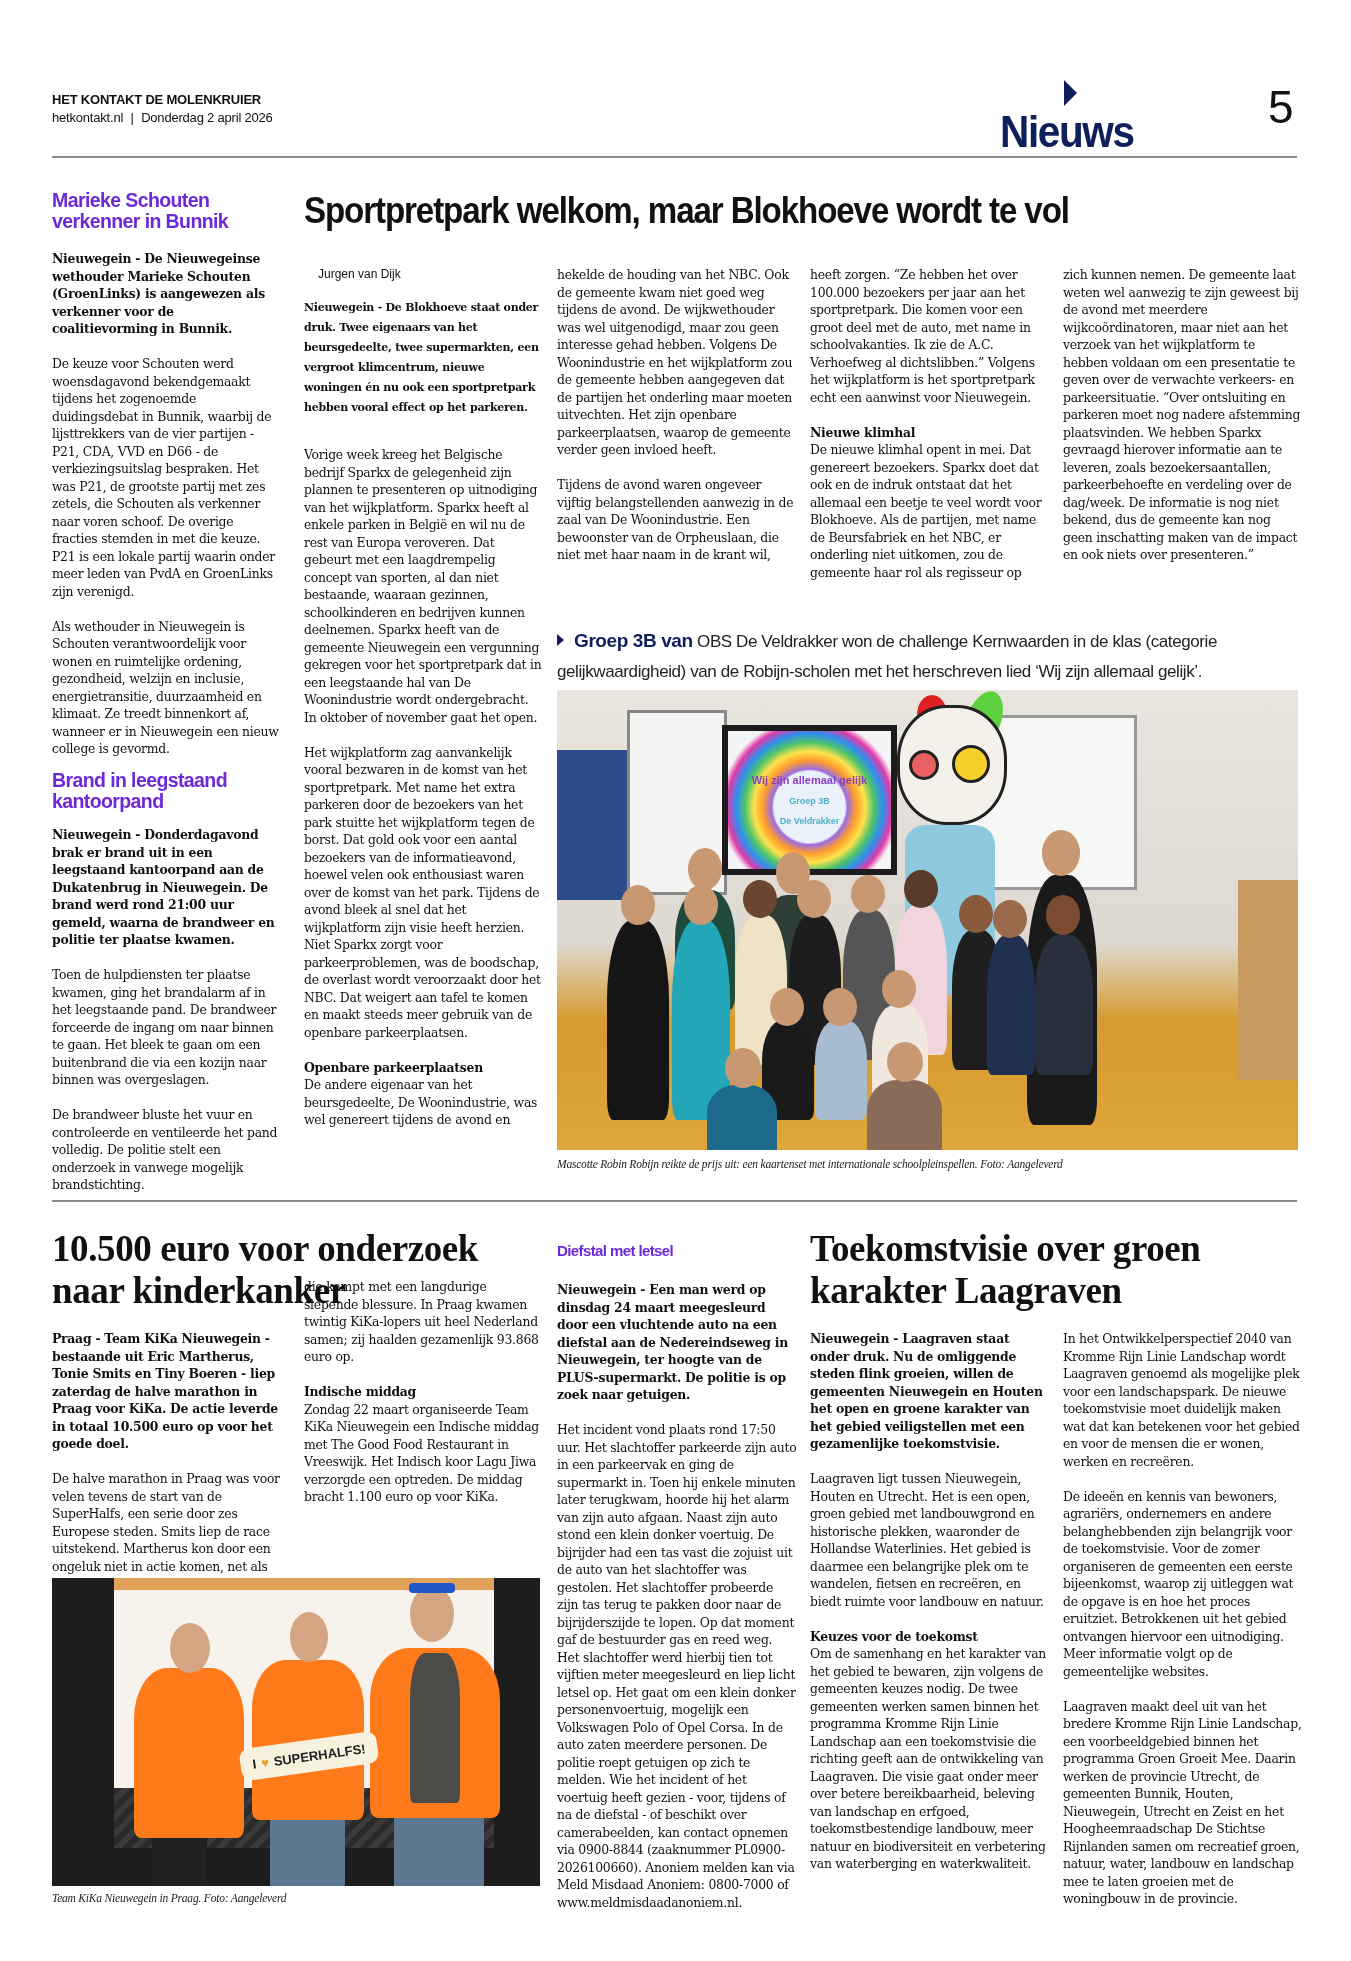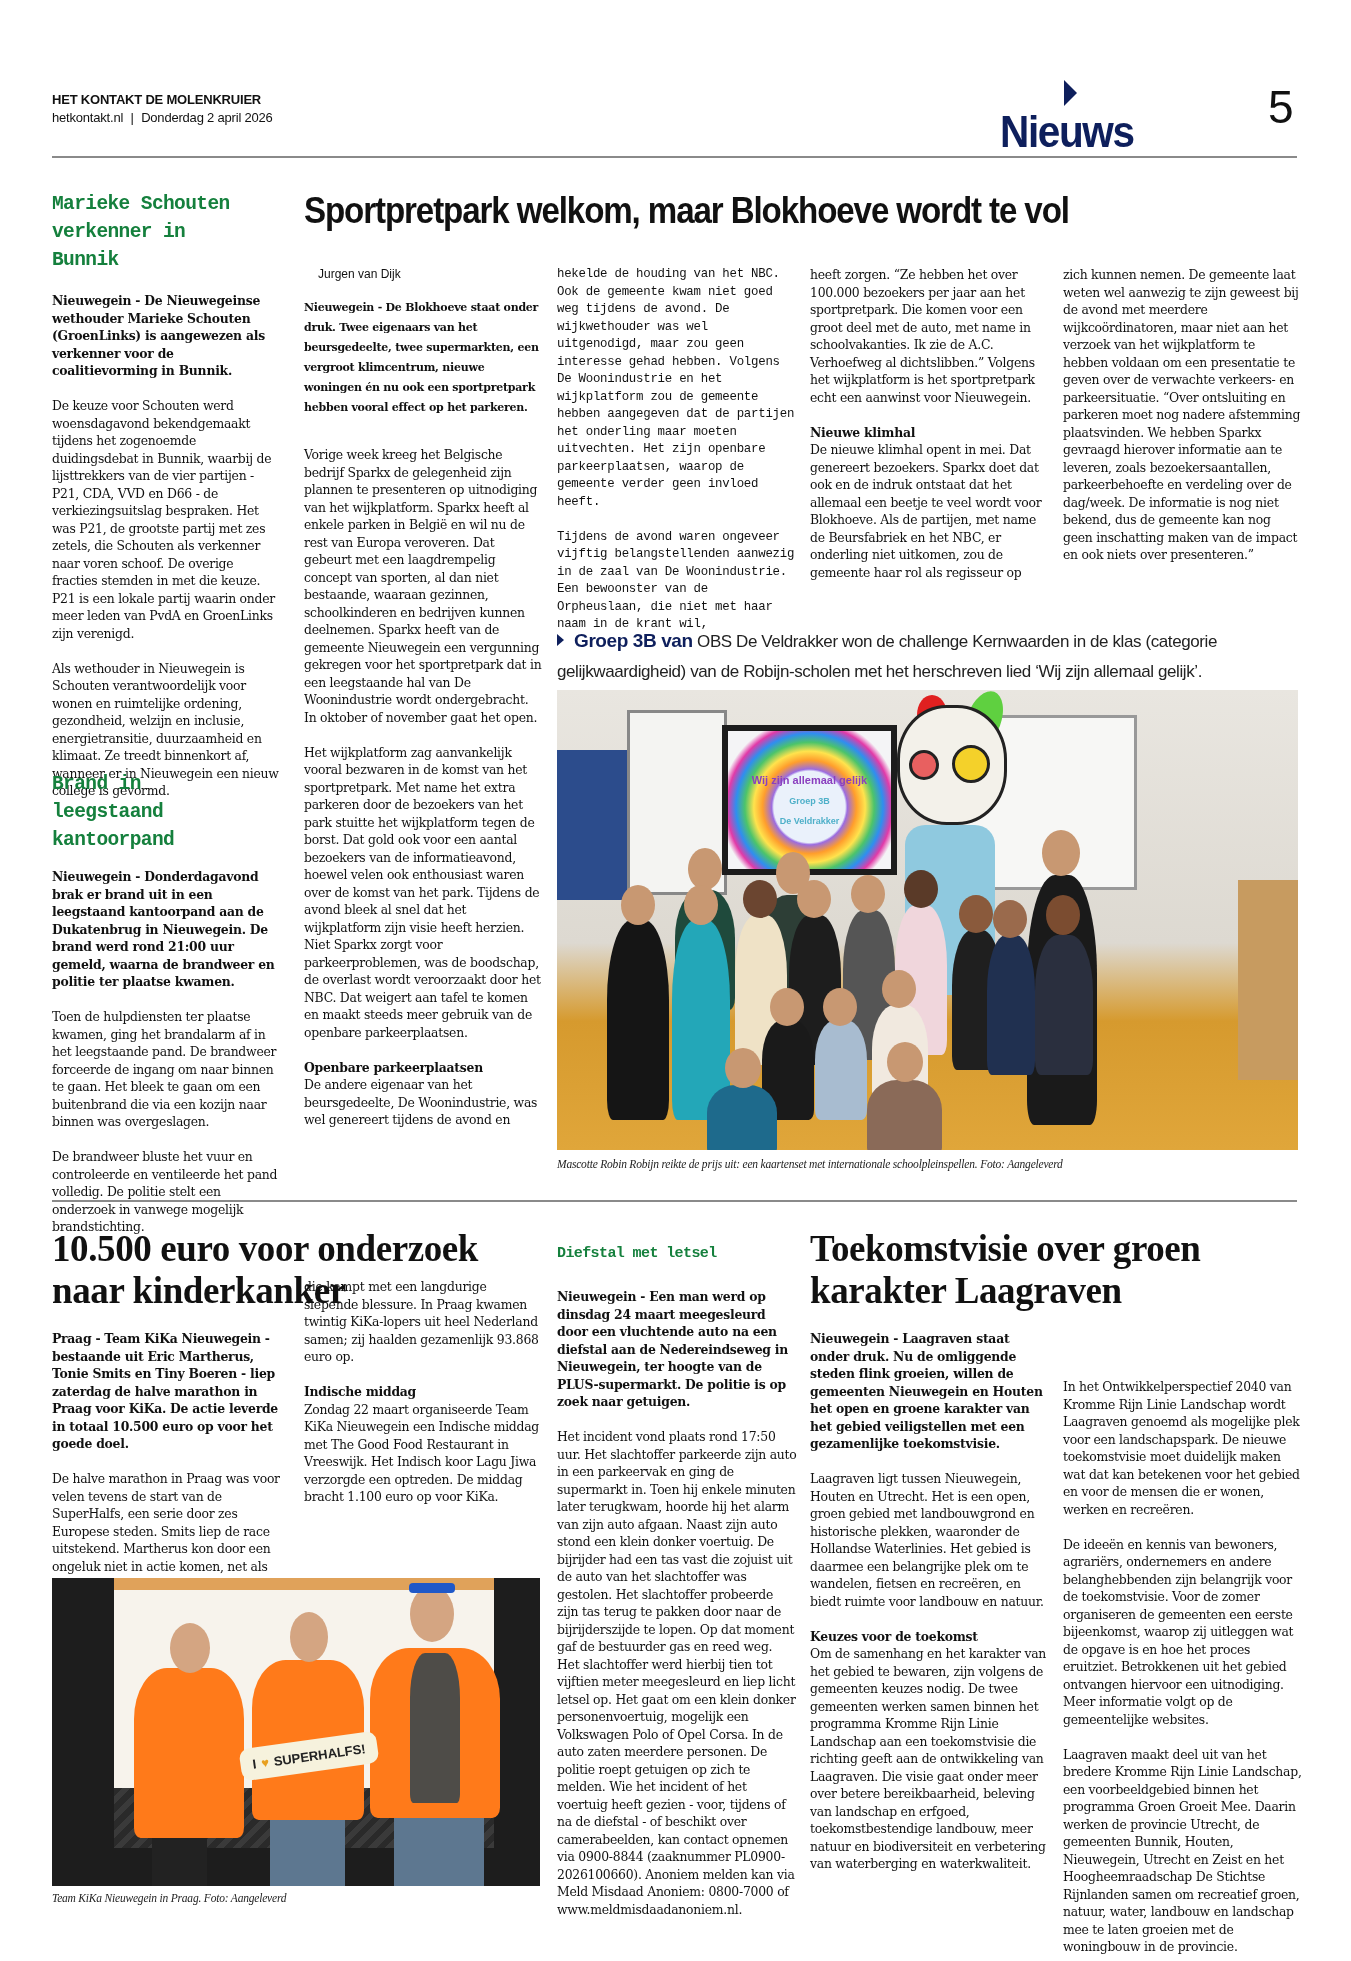--- a/index.html
+++ b/index.html
@@ -18,21 +18,21 @@
   .pageno { left: 1268px; top: 80px; font-size: 46px; font-family: "Liberation Sans", "DejaVu Sans", sans-serif; }
   .rule { left: 52px; width: 1245px; height: 2px; background: #8a8a8a; }
 
   
   .col { font-size: 12.4px; line-height: 17.5px; letter-spacing: -0.25px; }
   .col p { margin-bottom: 17.5px; }
   .col p.lead { font-weight: bold; }
   .col .sub { font-weight: bold; display: block; }
   .col p.nomb { margin-bottom: 0; }
 
-  .side-head { font-family: Liberation Mono, monospace; font-size: 19.5px; line-height: 28px; letter-spacing: -0.6px; color: #15803d; }
+  .side-head { font-family: Liberation Sans, sans-serif; font-size: 19.5px; line-height: 21px; letter-spacing: -0.6px; color: #6d28d9; }
   .big-head { font-family: "Liberation Sans", "DejaVu Sans", sans-serif; font-weight: bold; font-size: 36px; letter-spacing: -1.2px; transform: scaleX(0.92); transform-origin: left top; white-space: nowrap; }
   .serif-head { font-family: "Liberation Serif", "DejaVu Serif", serif; font-weight: bold; font-size: 37px; line-height: 42px; letter-spacing: -0.4px; }
   .byline { font-family: "Liberation Sans", "DejaVu Sans", sans-serif; font-size: 12px; }
 
   .caption { font-family: "Liberation Serif", "DejaVu Serif", serif; font-style: italic; font-size: 11.5px; letter-spacing: -0.2px; color: #222; }
   .photo-intro { font-family: Liberation Sans, sans-serif; font-size: 17px; line-height: 30px; letter-spacing: -0.4px; color: #222; }
   .photo-intro .tri { display: inline-block; width: 0; height: 0; border-top: 6px solid transparent; border-bottom: 6px solid transparent; border-left: 7px solid #0e1f5c; margin-right: 10px; vertical-align: 1px; }
   .photo-intro .kicker { color: #0e1f5c; font-weight: bold; font-size: 19px; }
 
   
@@ -104,21 +104,21 @@
 <div class="abs byline" style="left:318px; top:267px;">Jurgen van Dijk</div>
 
 <div class="abs col" style="left:304px; top:298px; width:240px;">
   <p class="lead" style="font-size:11px; line-height:20px; margin-bottom:28px;">Nieuwegein - De Blokhoeve staat onder druk. Twee eigenaars van het beursgedeelte, twee supermarkten, een vergroot klimcentrum, nieuwe woningen én nu ook een sportpretpark hebben vooral effect op het parkeren.</p>
   <p>Vorige week kreeg het Belgische bedrijf Sparkx de gelegenheid zijn plannen te presenteren op uitnodiging van het wijkplatform. Sparkx heeft al enkele parken in België en wil nu de rest van Europa veroveren. Dat gebeurt met een laagdrempelig concept van sporten, al dan niet bestaande, waaraan gezinnen, schoolkinderen en bedrijven kunnen deelnemen. Sparkx heeft van de gemeente Nieuwegein een vergunning gekregen voor het sportpretpark dat in een leegstaande hal van De Woonindustrie wordt ondergebracht. In oktober of november gaat het open.</p>
   <p>Het wijkplatform zag aanvankelijk vooral bezwaren in de komst van het sportpretpark. Met name het extra parkeren door de bezoekers van het park stuitte het wijkplatform tegen de borst. Dat gold ook voor een aantal bezoekers van de informatieavond, hoewel velen ook enthousiast waren over de komst van het park. Tijdens de avond bleek al snel dat het wijkplatform zijn visie heeft herzien. Niet Sparkx zorgt voor parkeerproblemen, was de boodschap, de overlast wordt veroorzaakt door het NBC. Dat weigert aan tafel te komen en maakt steeds meer gebruik van de openbare parkeerplaatsen.</p>
   <span class="sub">Openbare parkeerplaatsen</span>
   <p class="nomb">De andere eigenaar van het beursgedeelte, De Woonindustrie, was wel genereert tijdens de avond en</p>
 </div>
 
-<div class="abs col" style="left:557px; top:266px; width:240px;font-family:Liberation Mono, monospace;">
+<div class="abs col" style="left:557px; top:266px; width:240px;">
   <p>hekelde de houding van het NBC. Ook de gemeente kwam niet goed weg tijdens de avond. De wijkwethouder was wel uitgenodigd, maar zou geen interesse gehad hebben. Volgens De Woonindustrie en het wijkplatform zou de gemeente hebben aangegeven dat de partijen het onderling maar moeten uitvechten. Het zijn openbare parkeerplaatsen, waarop de gemeente verder geen invloed heeft.</p>
   <p class="nomb">Tijdens de avond waren ongeveer vijftig belangstellenden aanwezig in de zaal van De Woonindustrie. Een bewoonster van de Orpheuslaan, die niet met haar naam in de krant wil,</p>
 </div>
 
 <div class="abs col" style="left:810px; top:266px; width:240px;">
   <p>heeft zorgen. “Ze hebben het over 100.000 bezoekers per jaar aan het sportpretpark. Die komen voor een groot deel met de auto, met name in schoolvakanties. Ik zie de A.C. Verhoefweg al dichtslibben.” Volgens het wijkplatform is het sportpretpark echt een aanwinst voor Nieuwegein.</p>
   <span class="sub">Nieuwe klimhal</span>
   <p class="nomb">De nieuwe klimhal opent in mei. Dat genereert bezoekers. Sparkx doet dat ook en de indruk ontstaat dat het allemaal een beetje te veel wordt voor Blokhoeve. Als de partijen, met name de Beursfabriek en het NBC, er onderling niet uitkomen, zou de gemeente haar rol als regisseur op</p>
 </div>
 
@@ -234,17 +234,17 @@
   </div>
 </div>
 
 <h2 class="abs serif-head" style="left:810px; top:1228px; width:490px;">Toekomstvisie over groen karakter Laagraven</h2>
 <div class="abs col" style="left:810px; top:1330px; width:240px;">
   <p class="lead">Nieuwegein - Laagraven staat onder druk. Nu de omliggende steden flink groeien, willen de gemeenten Nieuwegein en Houten het open en groene karakter van het gebied veiligstellen met een gezamenlijke toekomstvisie.</p>
   <p>Laagraven ligt tussen Nieuwegein, Houten en Utrecht. Het is een open, groen gebied met landbouwgrond en historische plekken, waaronder de Hollandse Waterlinies. Het gebied is daarmee een belangrijke plek om te wandelen, fietsen en recreëren, en biedt ruimte voor landbouw en natuur.</p>
   <span class="sub">Keuzes voor de toekomst</span>
   <p class="nomb">Om de samenhang en het karakter van het gebied te bewaren, zijn volgens de gemeenten keuzes nodig. De twee gemeenten werken samen binnen het programma Kromme Rijn Linie Landschap aan een toekomstvisie die richting geeft aan de ontwikkeling van Laagraven. Die visie gaat onder meer over betere bereikbaarheid, beleving van landschap en erfgoed, toekomstbestendige landbouw, meer natuur en biodiversiteit en verbetering van waterberging en waterkwaliteit.</p>
 </div>
-<div class="abs col" style="left:1063px; top:1378px; width:240px;">
+<div class="abs col" style="left:1063px; top:1330px; width:240px;">
   <p>In het Ontwikkelperspectief 2040 van Kromme Rijn Linie Landschap wordt Laagraven genoemd als mogelijke plek voor een landschapspark. De nieuwe toekomstvisie moet duidelijk maken wat dat kan betekenen voor het gebied en voor de mensen die er wonen, werken en recreëren.</p>
   <p>De ideeën en kennis van bewoners, agrariërs, ondernemers en andere belanghebbenden zijn belangrijk voor de toekomstvisie. Voor de zomer organiseren de gemeenten een eerste bijeenkomst, waarop zij uitleggen wat de opgave is en hoe het proces eruitziet. Betrokkenen uit het gebied ontvangen hiervoor een uitnodiging. Meer informatie volgt op de gemeentelijke websites.</p>
   <p class="nomb">Laagraven maakt deel uit van het bredere Kromme Rijn Linie Landschap, een voorbeeldgebied binnen het programma Groen Groeit Mee. Daarin werken de provincie Utrecht, de gemeenten Bunnik, Houten, Nieuwegein, Utrecht en Zeist en het Hoogheemraadschap De Stichtse Rijnlanden samen om recreatief groen, natuur, water, landbouw en landschap mee te laten groeien met de woningbouw in de provincie.</p>
 </div>
 
 </body></html>

